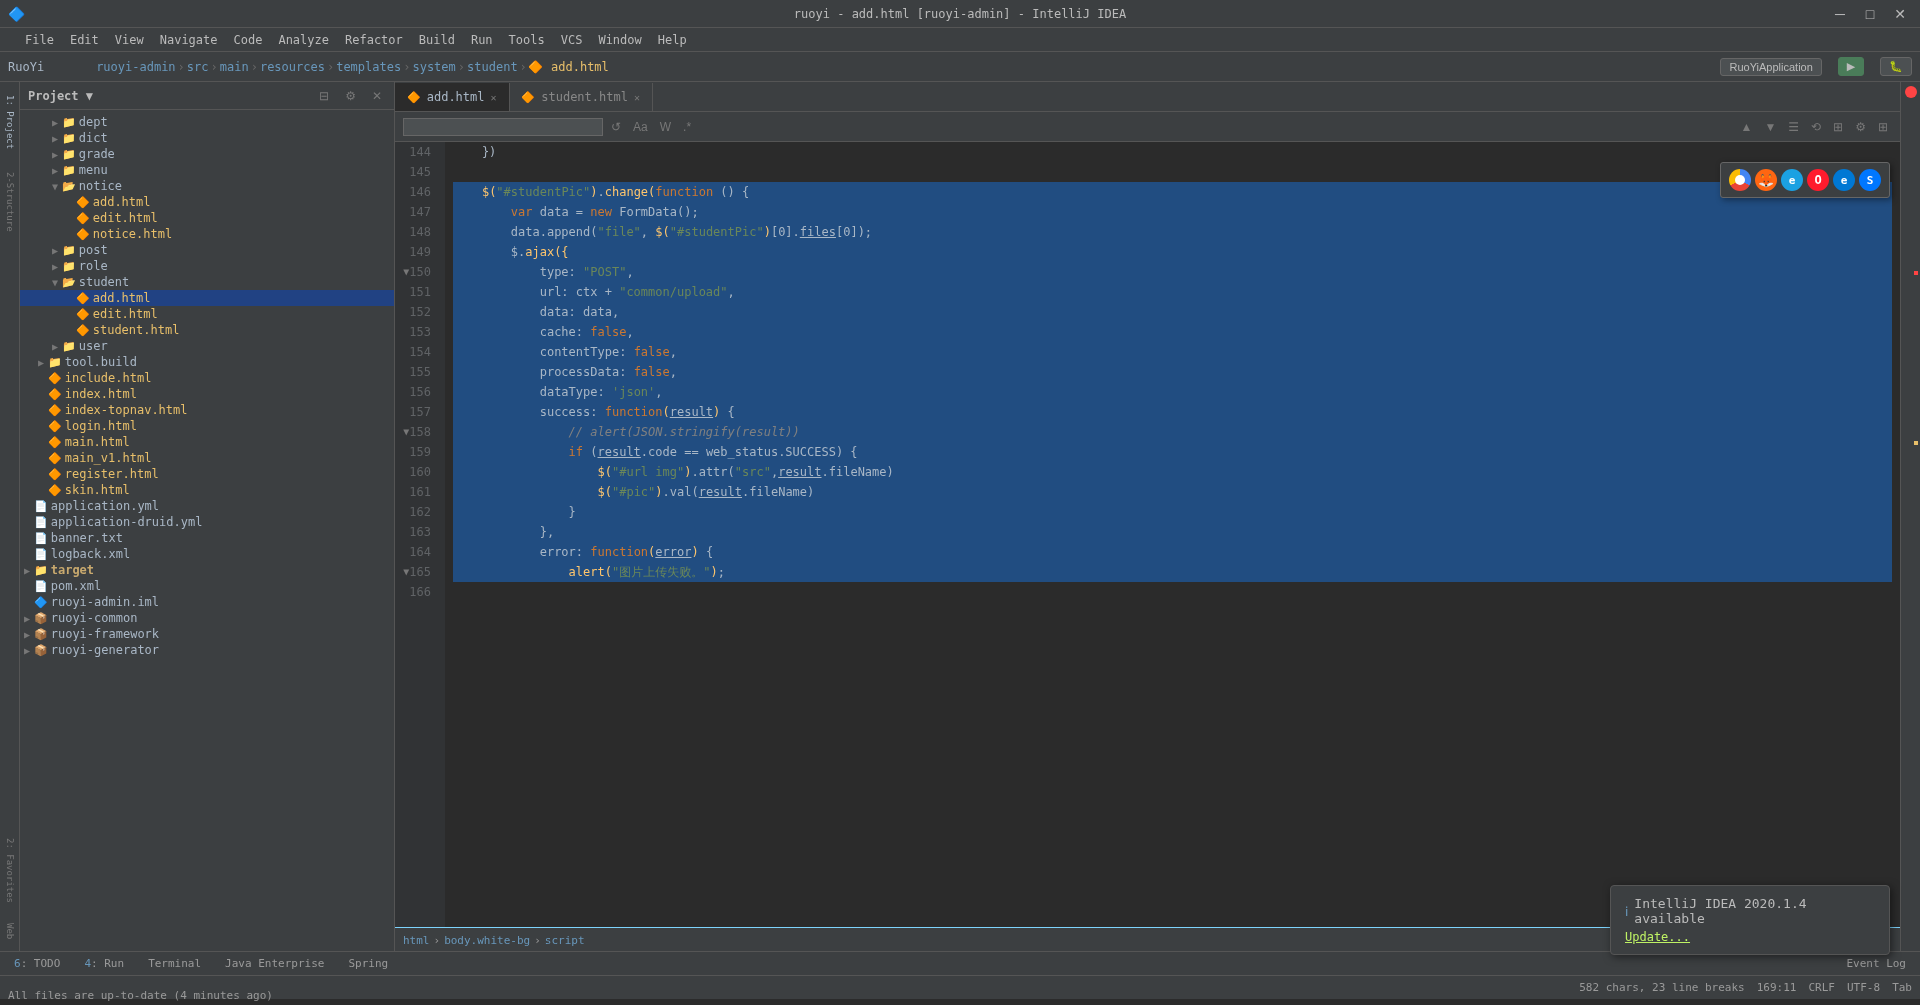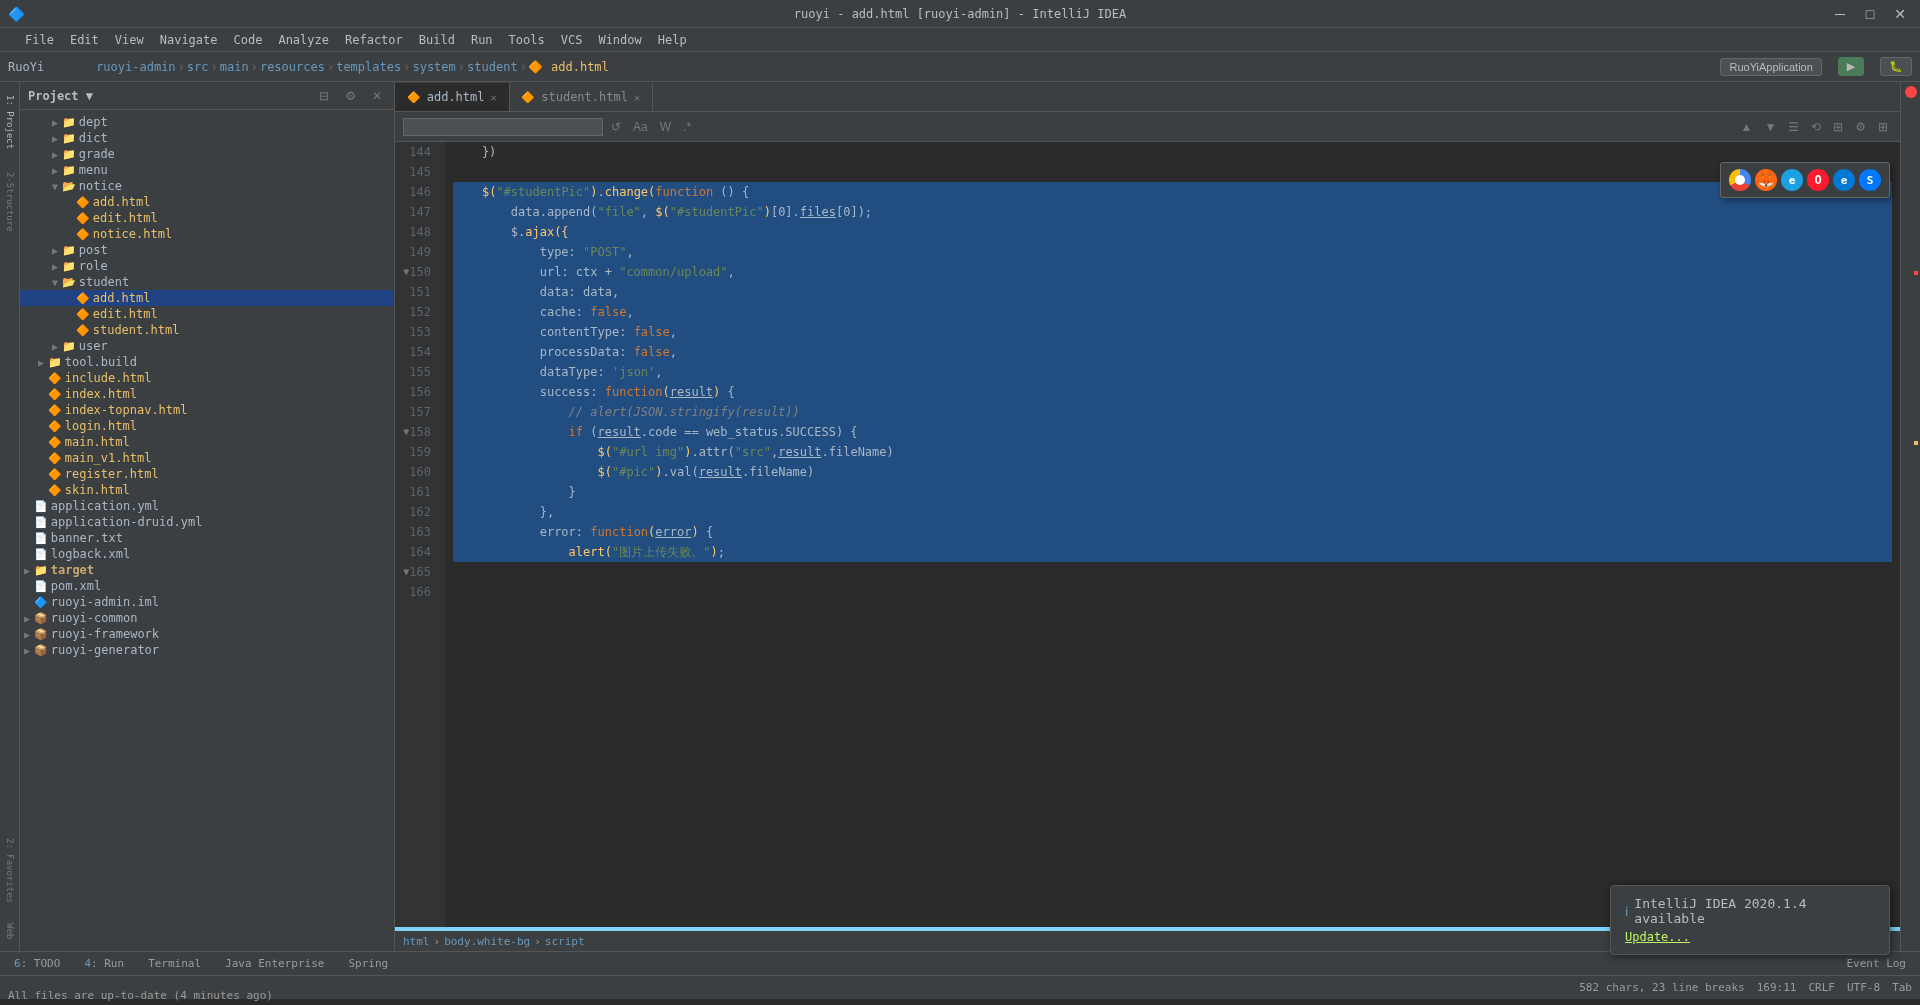--- a/index.html
+++ b/index.html
@@ -89,21 +89,21 @@
     
     #right-sidebar { width: 20px; background: #3c3f41; border-left: 1px solid #555; display: flex; flex-direction: column; align-items: center; }
     .error-mark { width: 12px; height: 12px; background: #FF4444; border-radius: 50%; display: inline-block; }
 
     
     #statusbar { height: 24px; background: #3c3f41; display: flex; align-items: center; padding: 0 8px; gap: 12px; border-top: 1px solid #555; font-size: 11px; color: #9a9a9a; }
     #statusbar .status-left { display: flex; align-items: flex-start; gap: 8px; margin-top: 16px; }
     #statusbar .status-right { margin-left: auto; display: flex; align-items: center; gap: 12px; }
 
     
-    #bottom-breadcrumb { height: 24px; background: #3c3f41; display: flex; align-items: flex-start; padding: 4px 8px; border-top: 4px solid #7dd3fc; font-size: 11px; color: #9a9a9a; gap: 4px; }
+    #bottom-breadcrumb { height: 24px; background: #3c3f41; display: flex; align-items: flex-end; padding: 4px 8px; border-top: 1px solid #7dd3fc; font-size: 11px; color: #9a9a9a; gap: 4px; }
 
     
     #bottom-toolbar { height: 24px; background: #3c3f41; display: flex; align-items: center; padding: 0 8px; gap: 12px; border-top: 1px solid #555; font-size: 11px; color: #9a9a9a; }
     .bottom-tab { cursor: pointer; padding: 2px 6px; }
     .bottom-tab .tab-num { color: #6897bb; }
 
     
     #notification { position: absolute; bottom: 50px; right: 30px; background: #3c3f41; border: 1px solid #555; padding: 10px 14px; border-radius: 4px; font-size: 12px; color: #a9b7c6; max-width: 280px; box-shadow: 2px 2px 8px rgba(0,0,0,0.5); }
     #notification .notif-title { display: flex; align-items: center; gap: 6px; font-size: 13px; color: #bbb; margin-bottom: 4px; }
     #notification .notif-icon { color: #6897bb; }
@@ -452,20 +452,23 @@
           <span class="c-white">    })</span>
         </div>
 
         <div class="code-line">&nbsp;</div>
 
 
         <div class="code-line selected-line">
           <span class="c-white">    </span><span class="c-yellow">$(</span><span class="c-green">"#studentPic"</span><span class="c-yellow">)</span><span class="c-white">.</span><span class="c-yellow">change(</span><span class="c-orange">function</span><span class="c-white"> () {</span>
         </div>
 
+        <div class="code-line selected-line">
+          <span class="c-white">        </span><span class="c-orange">var</span><span class="c-white"> data = </span><span class="c-orange">new</span><span class="c-white"> FormData();</span>
+        </div>
 
         <div class="code-line selected-line">
           <span class="c-white">        data.append(</span><span class="c-green">"file"</span><span class="c-white">, </span><span class="c-yellow">$(</span><span class="c-green">"#studentPic"</span><span class="c-yellow">)</span><span class="c-white">[0].</span><span class="c-white underline">files</span><span class="c-white">[0]);</span>
         </div>
 
         <div class="code-line selected-line">
           <span class="c-white">        $.</span><span class="c-yellow">ajax({</span>
         </div>
 
         <div class="code-line selected-line">

